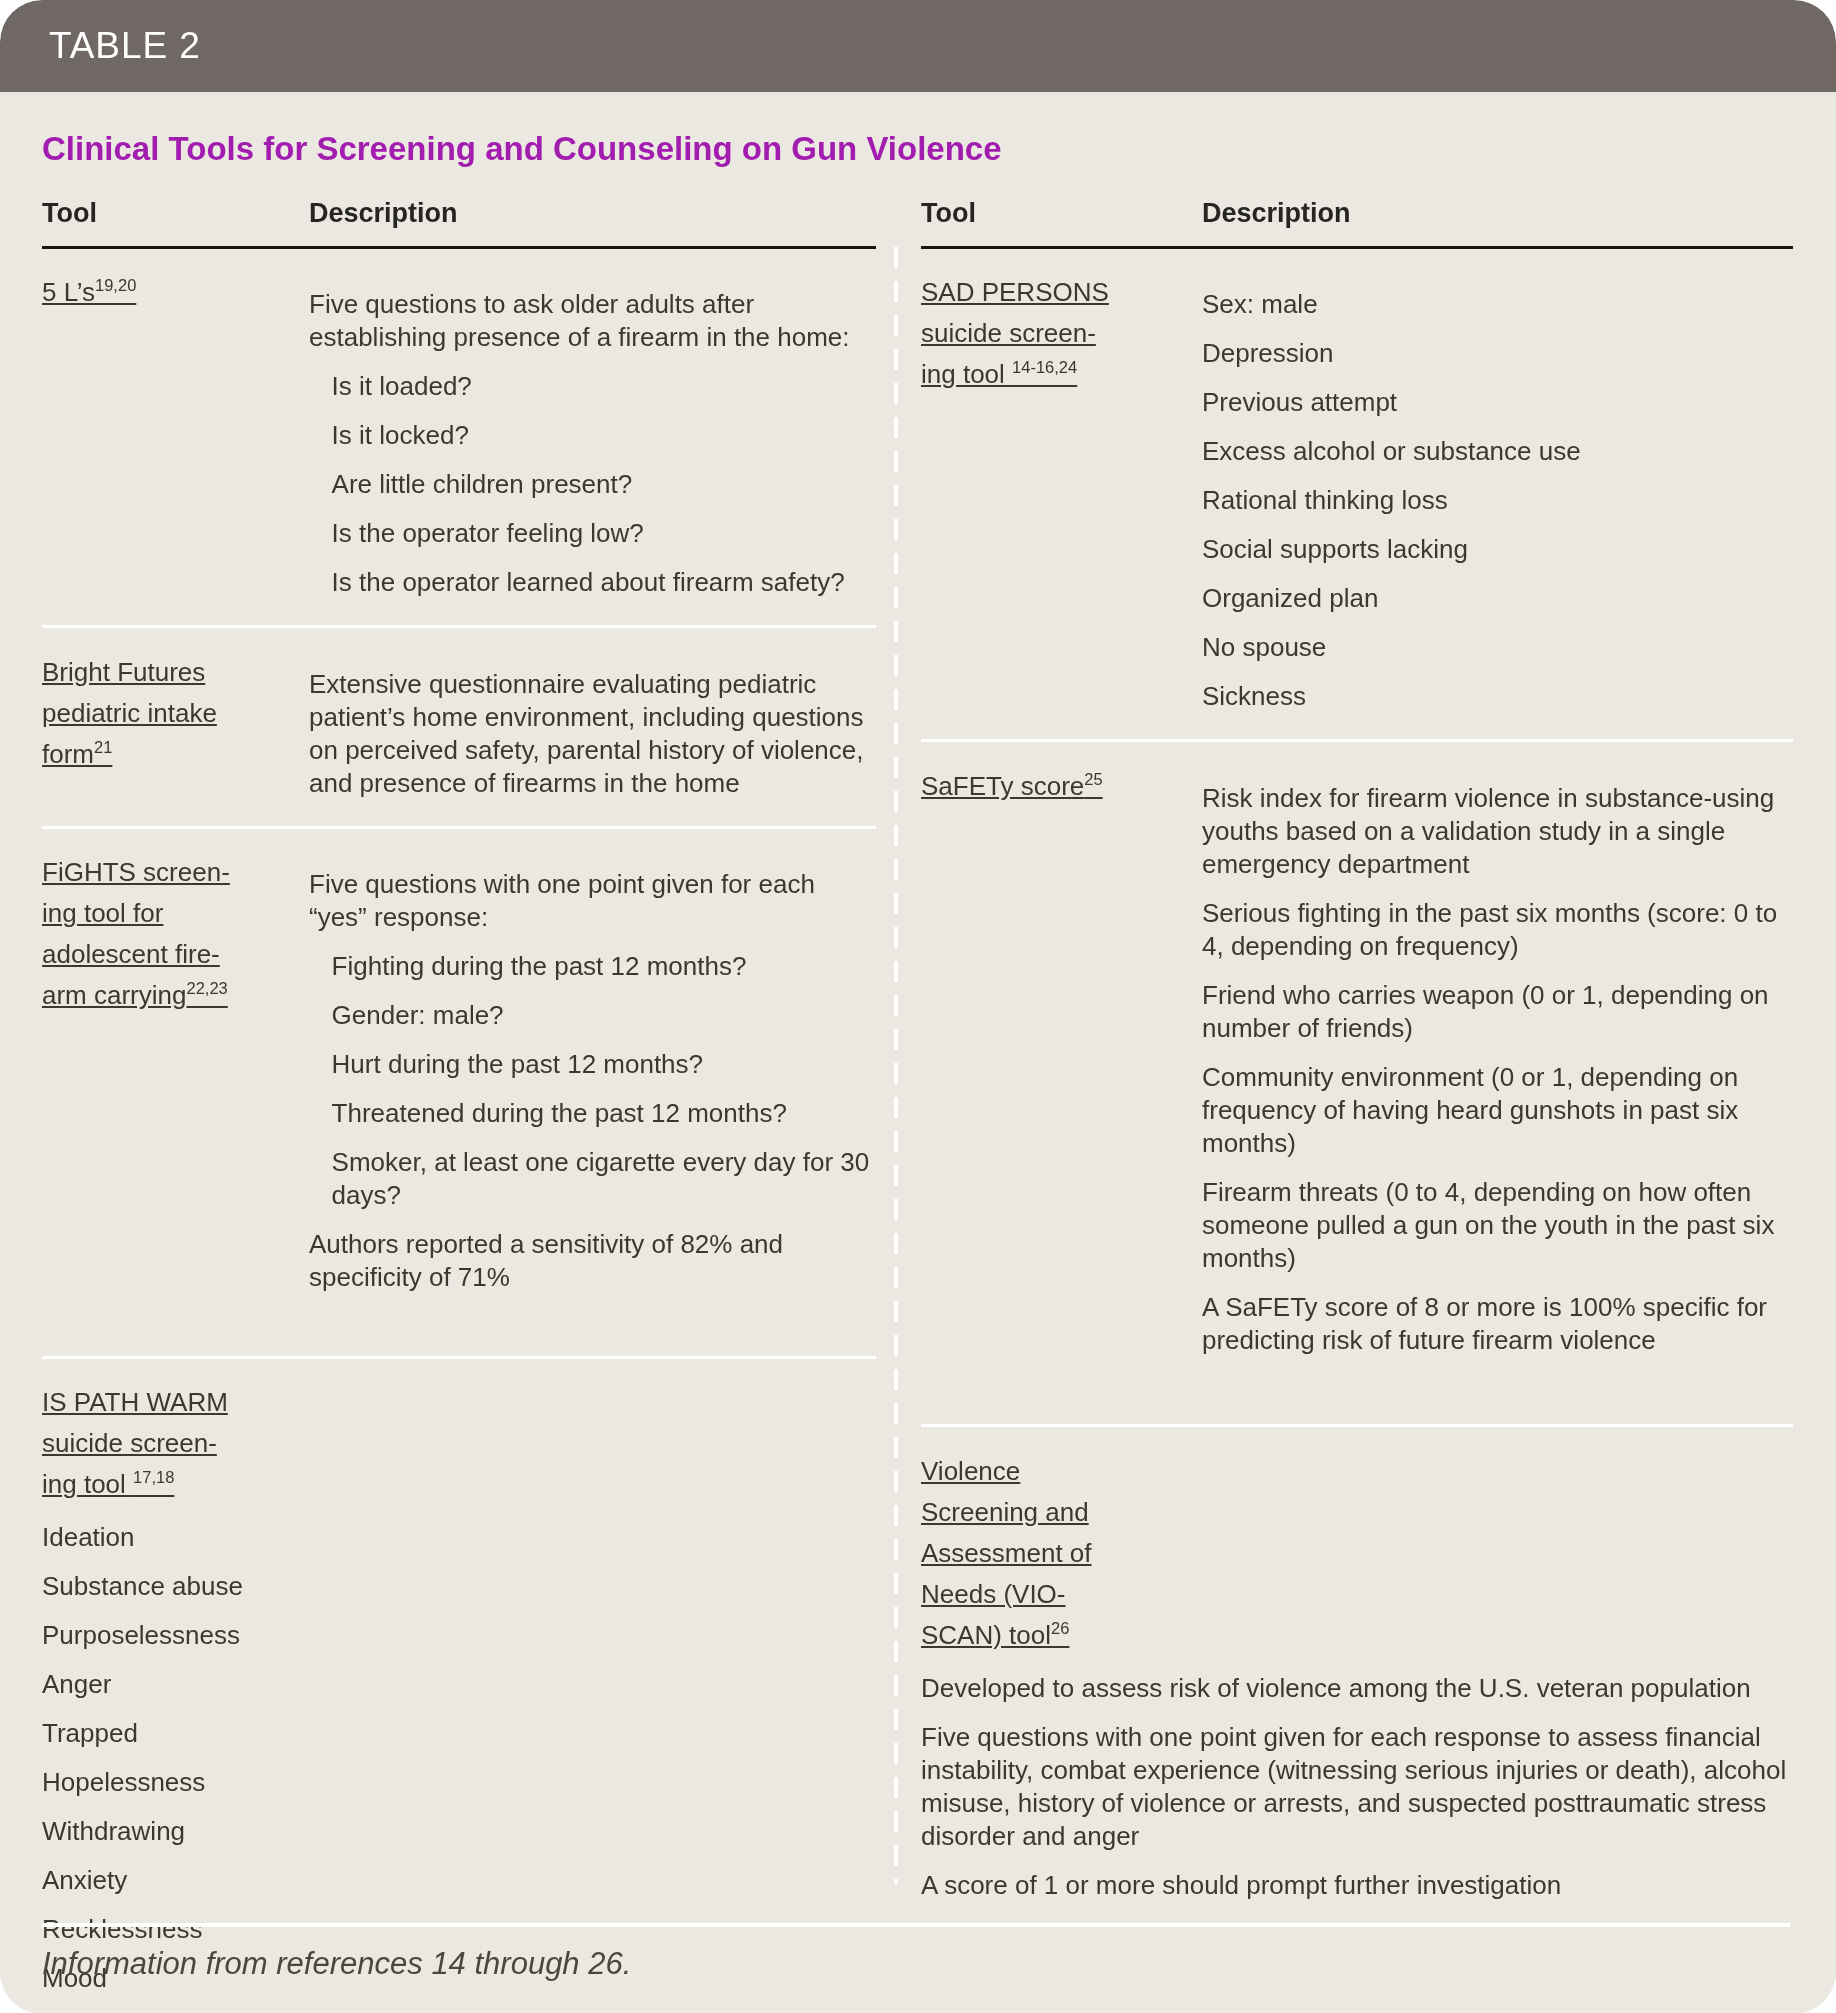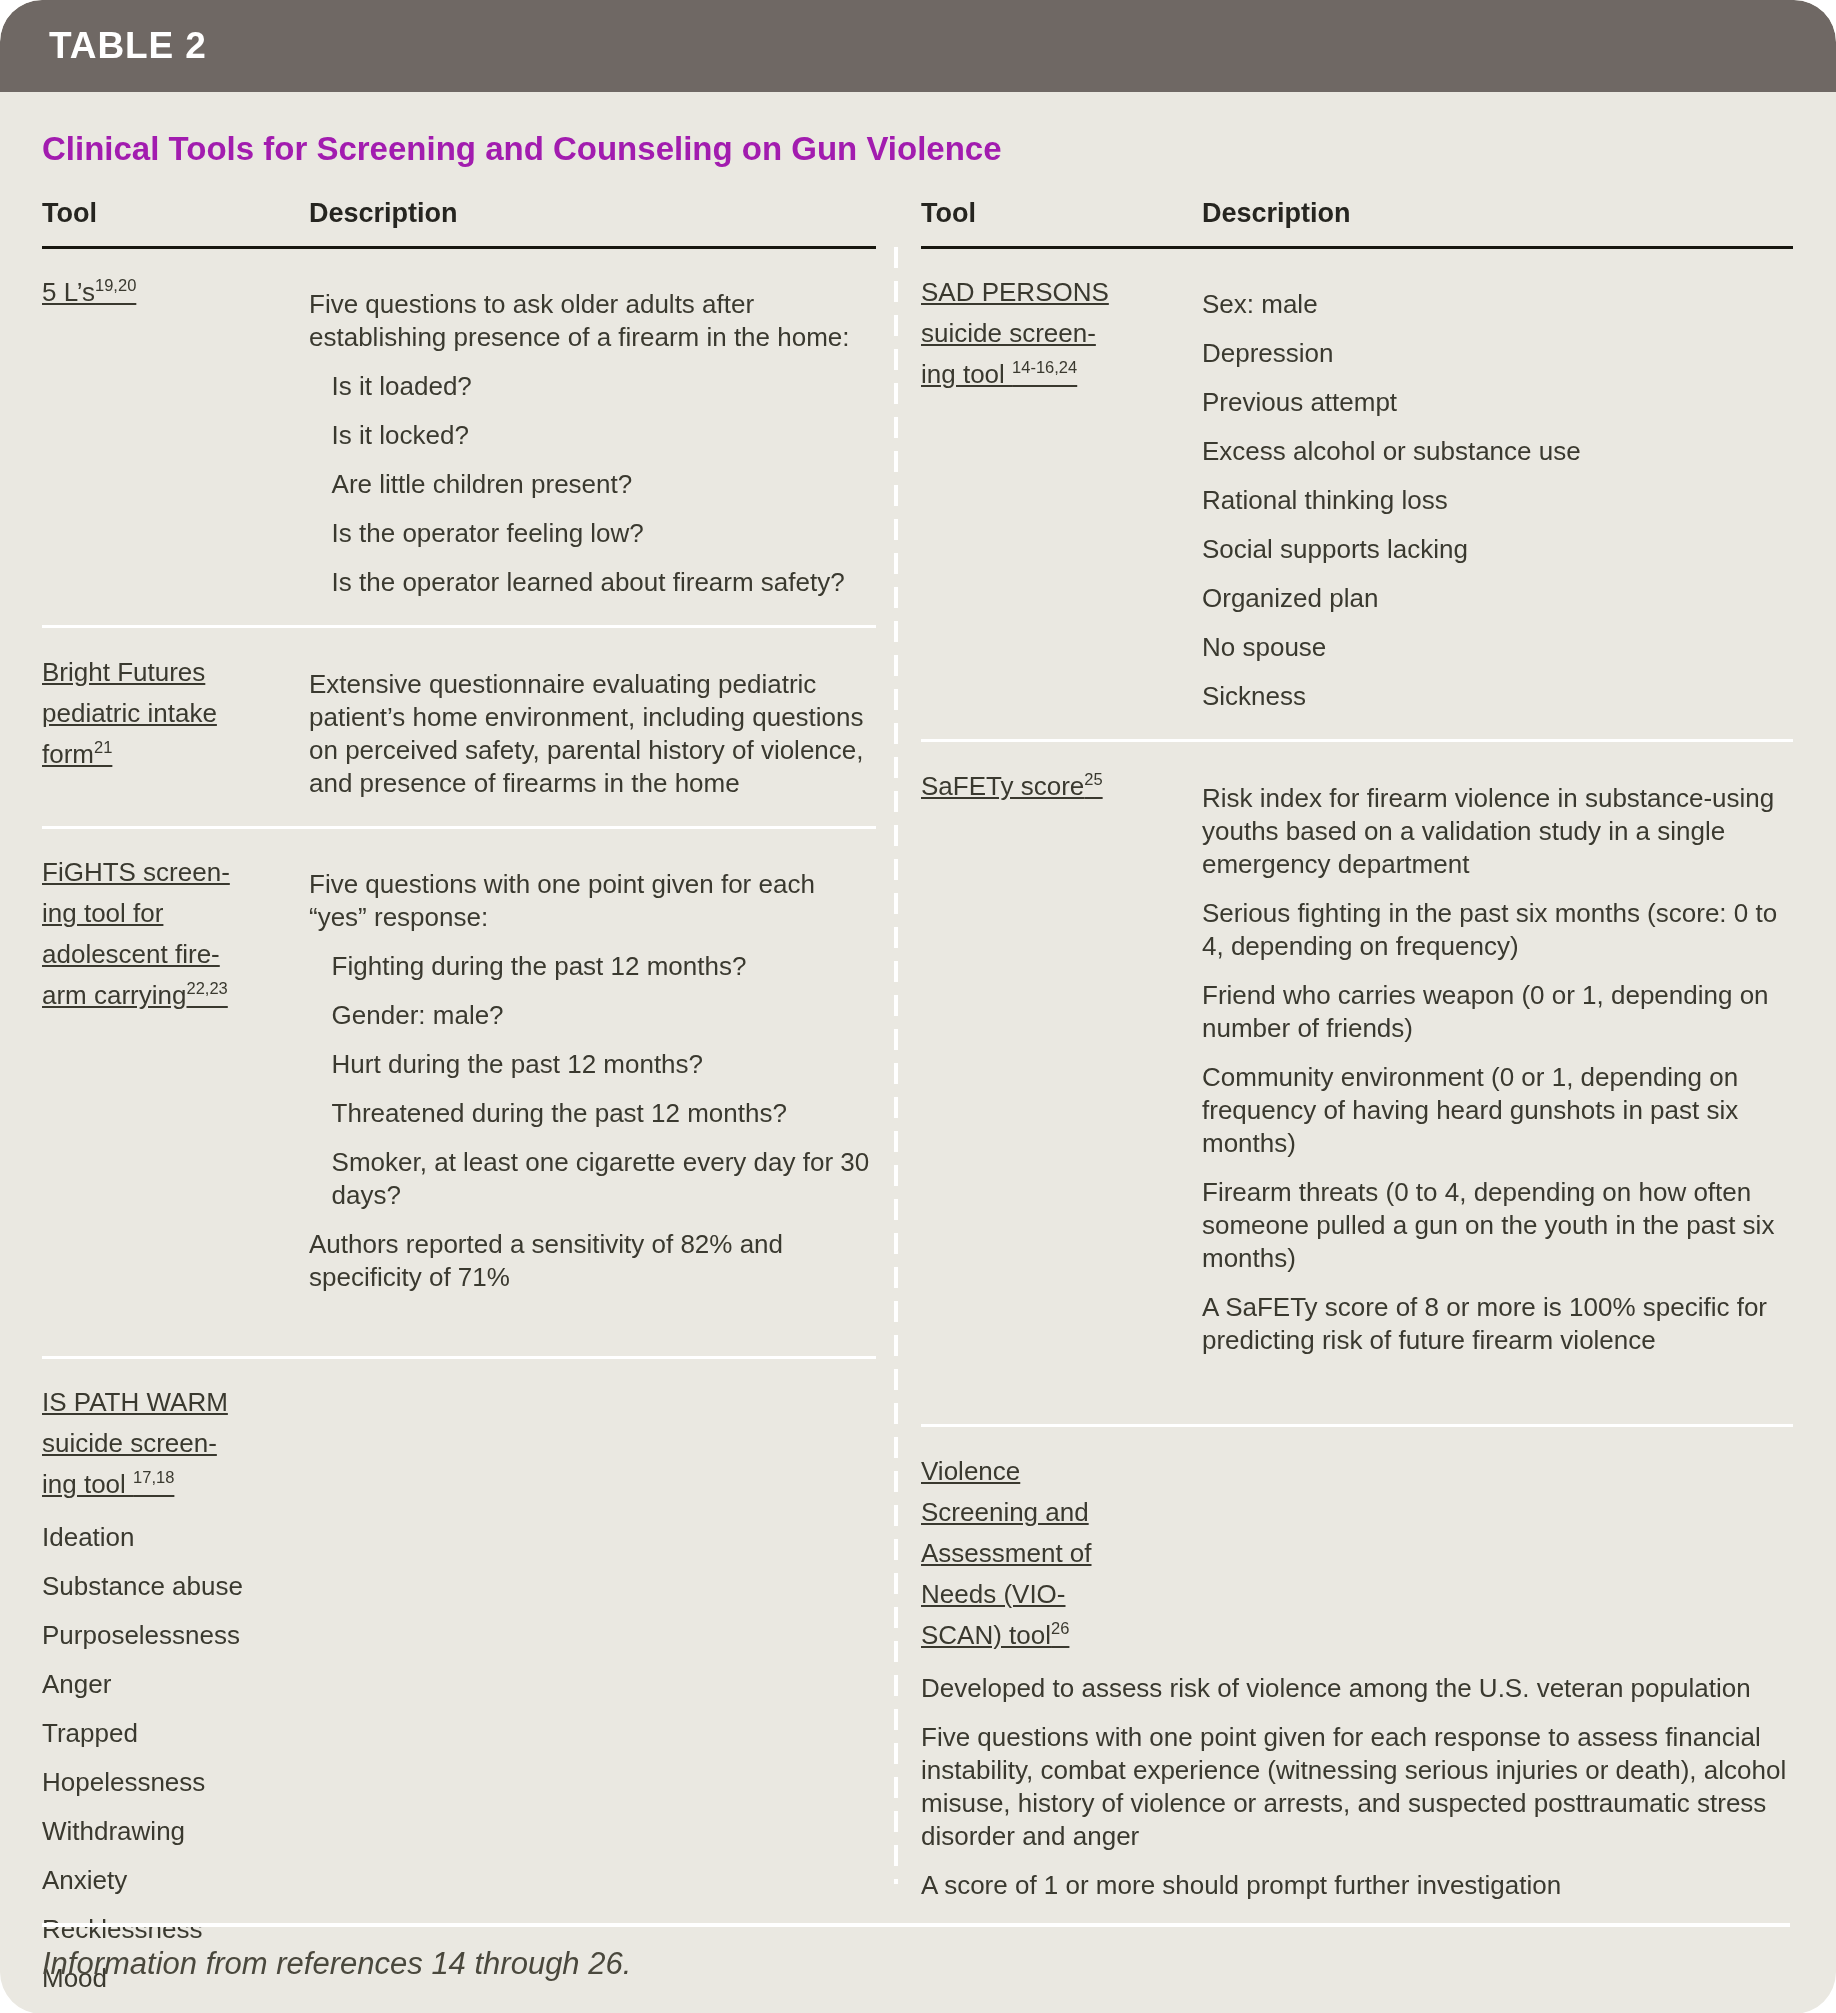--- a/index.html
+++ b/index.html
@@ -10,21 +10,21 @@
   }
   .card{
     position:absolute;left:0;top:0;width:1836px;height:2014px;
     background:#eae8e1;border-radius:42px;overflow:hidden;
   }
   .header-bar{
     height:92px;background:#6f6864;display:flex;align-items:center;
     padding:0 49px;border-radius:42px 42px 0 0;
   }
   .table-label{
-    color:#ffffff;font-size:37px;font-weight:bold;letter-spacing:0.9px;
+    color:#ffffff;font-size:37px;font-weight:normal;letter-spacing:0.9px;
   }
   .page-title{
     margin:38px 43px 0 42px;color:#a21caf;font-size:33px;line-height:38px;font-weight:bold;
   }
   .cols{
     position:relative;display:flex;margin:0 43px 0 42px;align-items:flex-start;
   }
   .col{display:block;}
   .col-left{width:834px;}
   .col-spacer{width:45px;align-self:stretch;}

